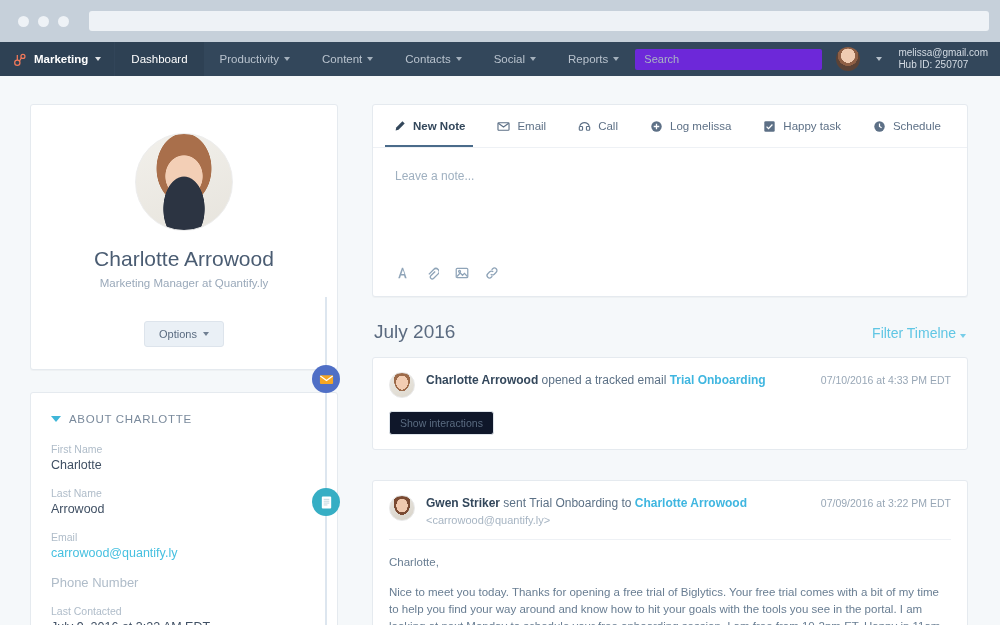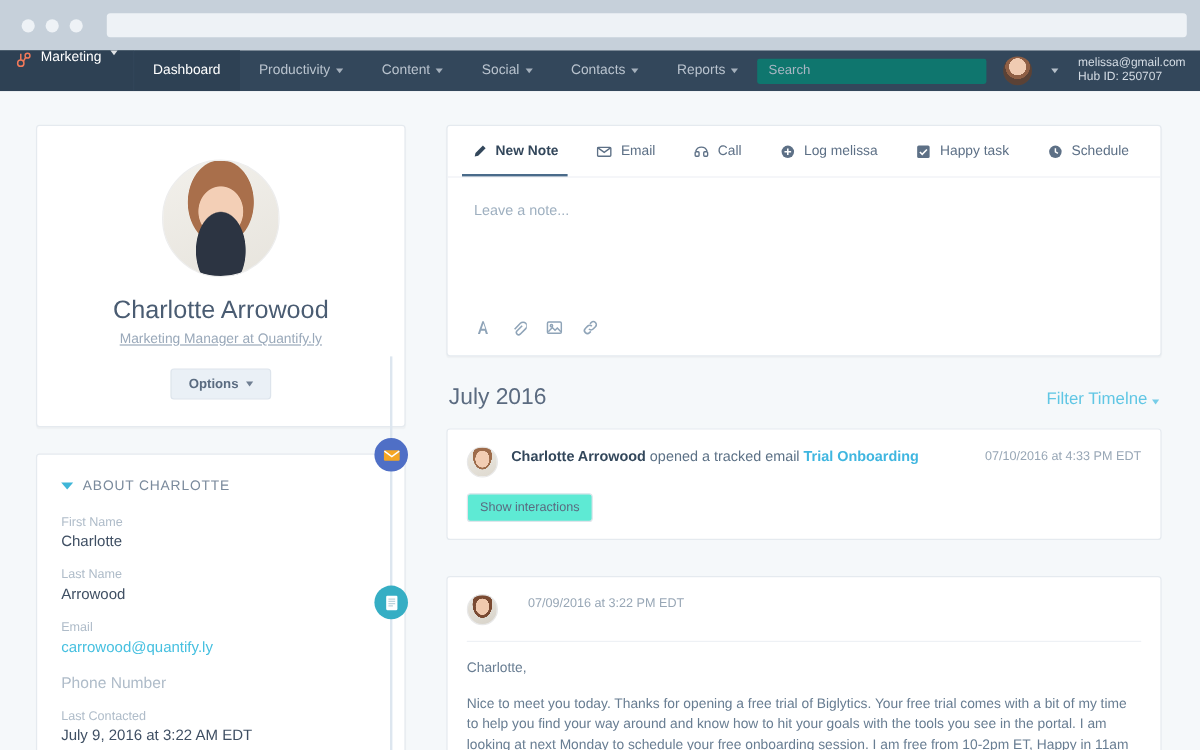--- a/index.html
+++ b/index.html
@@ -23,41 +23,41 @@
     background: #eef2f6; border-radius: 3px;
   }
 
   
   .topnav {
     position: absolute; left: 0; top: 42px; width: 1000px; height: 34px;
     background: #33475b; display: flex; align-items: stretch;
     color: #cdd5dd; font-size: 11.5px;
   }
   .nav-brand {
-    display: flex; gap: 7px;
+    display: flex; align-items: center; gap: 7px;
     padding: 0 13px 0 12px;
     background: #2e4154;
-    color: #ffffff; font-weight: normal;
+    color: #ffffff; font-weight: bold;
     border-right: 1px solid #3b506550;
   }
   .hs-logo { width: 15px; height: 15px; display:block; }
   .nav-item {
     display: flex; align-items: center; gap: 5px;
     padding: 0 16px; color: #b9c3ce; white-space: nowrap;
   }
   .nav-item.active { background: #2e4154; color: #ffffff; }
   .caret {
     width: 0; height: 0; border-left: 3.5px solid transparent;
     border-right: 3.5px solid transparent; border-top: 4px solid currentColor;
     opacity: .85; display:inline-block;
   }
   .nav-spacer { flex: 1; }
   .nav-search {
     align-self: center; width: 218px; height: 21px;
-    background: #0f766e; border: none; border-radius: 2px;
+    background: #6d28d9; border: none; border-radius: 2px;
     color: #b6c2ce; font-size: 11px; padding: 0 9px;
     font-family: "Liberation Sans", sans-serif;
   }
   .nav-search::placeholder { color: #a9b6c3; }
   .nav-user { display: flex; align-items: center; gap: 16px; padding: 0 12px 0 14px; }
   .nav-avatar {
     width: 24px; height: 24px; border-radius: 50%;
     background: radial-gradient(circle at 50% 36%, #f0cbb2 0 36%, #8f5f45 37% 52%, #5b4236 53% 100%);
     overflow: hidden; flex: none;
   }
@@ -79,27 +79,26 @@
   .profile-photo {
     width: 98px; height: 98px; border-radius: 50%; margin: 0 auto 16px;
     background:
       radial-gradient(ellipse at 50% 78%, #2c3442 0 30%, transparent 31%),
       radial-gradient(ellipse at 50% 44%, #f3cfb6 0 27%, transparent 28%),
       radial-gradient(ellipse at 50% 36%, #a96f4b 0 40%, transparent 41%),
       linear-gradient(160deg, #f2f0eb, #e7e4dd);
     border: 1px solid #ededed;
   }
   .profile-name { font-size: 21px; color: #4a5c72; font-weight: normal; margin-bottom: 6px; }
-  .profile-sub { font-size: 11.5px; color: #9aa9ba; margin-bottom: 18px; text-decoration: underline; }
+  .profile-sub { font-size: 11.5px; color: #9aa9ba; margin-bottom: 32px; }
   .options-btn {
     display: inline-flex; align-items: center; gap: 6px;
     background: #eaf0f6; border: 1px solid #dde4ec; border-radius: 3px;
     color: #5a6b80; font-size: 11px; padding: 6px 14px; cursor: pointer;
     font-family: "Liberation Sans", sans-serif;
-    font-weight: bold;
   }
 
   .about-card { margin-top: 22px; padding: 20px 20px 22px; }
   .about-head {
     display: flex; align-items: center; gap: 8px;
     font-size: 11.5px; letter-spacing: .7px; color: #7a8a9c; margin-bottom: 18px;
   }
   .tri-down {
     width: 0; height: 0; border-left: 5px solid transparent;
     border-right: 5px solid transparent; border-top: 6px solid #3fb6d8;
@@ -173,21 +172,21 @@
   }
   .tl-body { flex: 1; min-width: 0; }
   .tl-line { font-size: 12px; color: #5c7186; line-height: 17px; }
   .tl-line b { color: #33475b; }
   .tl-line .lk { color: #3fb6e0; font-weight: bold; }
   .tl-sub { font-size: 11px; color: #a7b5c3; margin-top: 2px; }
   .tl-time { font-size: 10.5px; color: #98a7b6; white-space: nowrap; margin-left: 14px; padding-top: 2px; }
   .tl-sep { height: 1px; background: #eef1f5; margin: 13px 0 0; }
   .show-btn {
     display: inline-block; margin-top: 13px;
-    background: #5eead4; border: 1px solid #dfe5eb; border-radius: 3px;
+    background: #0f172a; border: 1px solid #dfe5eb; border-radius: 3px;
     color: #5a6b80; font-size: 10.5px; padding: 5px 10px; cursor: pointer;
     font-family: "Liberation Sans", sans-serif;
   }
   .email-body { font-size: 11.5px; color: #687d92; line-height: 17px; padding-top: 14px; }
   .email-body p { margin-bottom: 13px; }
   .email-body p:last-child { margin-bottom: 0; }
 </style>
 </head>
 <body>
 
@@ -220,25 +219,25 @@
   </div>
   <div class="nav-item">
     <span>Productivity</span>
     <span class="caret"></span>
   </div>
   <div class="nav-item">
     <span>Content</span>
     <span class="caret"></span>
   </div>
   <div class="nav-item">
+    <span>Contacts</span>
+    <span class="caret"></span>
+  </div>
+  <div class="nav-item">
     <span>Social</span>
-    <span class="caret"></span>
-  </div>
-  <div class="nav-item">
-    <span>Contacts</span>
     <span class="caret"></span>
   </div>
   <div class="nav-item">
     <span>Reports</span>
     <span class="caret"></span>
   </div>
 
   <div class="nav-spacer"></div>
 
   <input class="nav-search" placeholder="Search" style="">
@@ -436,20 +435,26 @@
             <svg class="badge-icon" viewBox="0 0 16 16">
               <rect x="3" y="1.6" width="10" height="12.8" rx="1" fill="#fff"></rect>
               <path d="M5 4.6h6M5 6.6h6M5 8.6h6M5 10.6h4" stroke="#bcd3dc" stroke-width="1"></path>
             </svg>
           </span>
         </div>
 
         <div class="tl-card">
           <div class="tl-row">
             <span class="tl-avatar b"></span>
+            <div class="tl-body">
+              <div class="tl-line">
+                <b>Gwen Striker</b><span> sent Trial Onboarding to </span><span class="lk">Charlotte Arrowood</span>
+              </div>
+              <div class="tl-sub">&lt;carrowood@quantify.ly&gt;</div>
+            </div>
             <div class="tl-time">07/09/2016 at 3:22 PM EDT</div>
           </div>
 
           <div class="tl-sep"></div>
 
           <div class="email-body">
             <p>Charlotte,</p>
             <p>Nice to meet you today.  Thanks for opening a free trial of Biglytics.  Your free trial comes with a bit of my time to help you find your way around and know how to hit your goals with the tools you see in the portal.  I am looking at next Monday to schedule your free onboarding session.  I am free from 10-2pm ET, Happy in 11am ET?</p>
           </div>
         </div>

